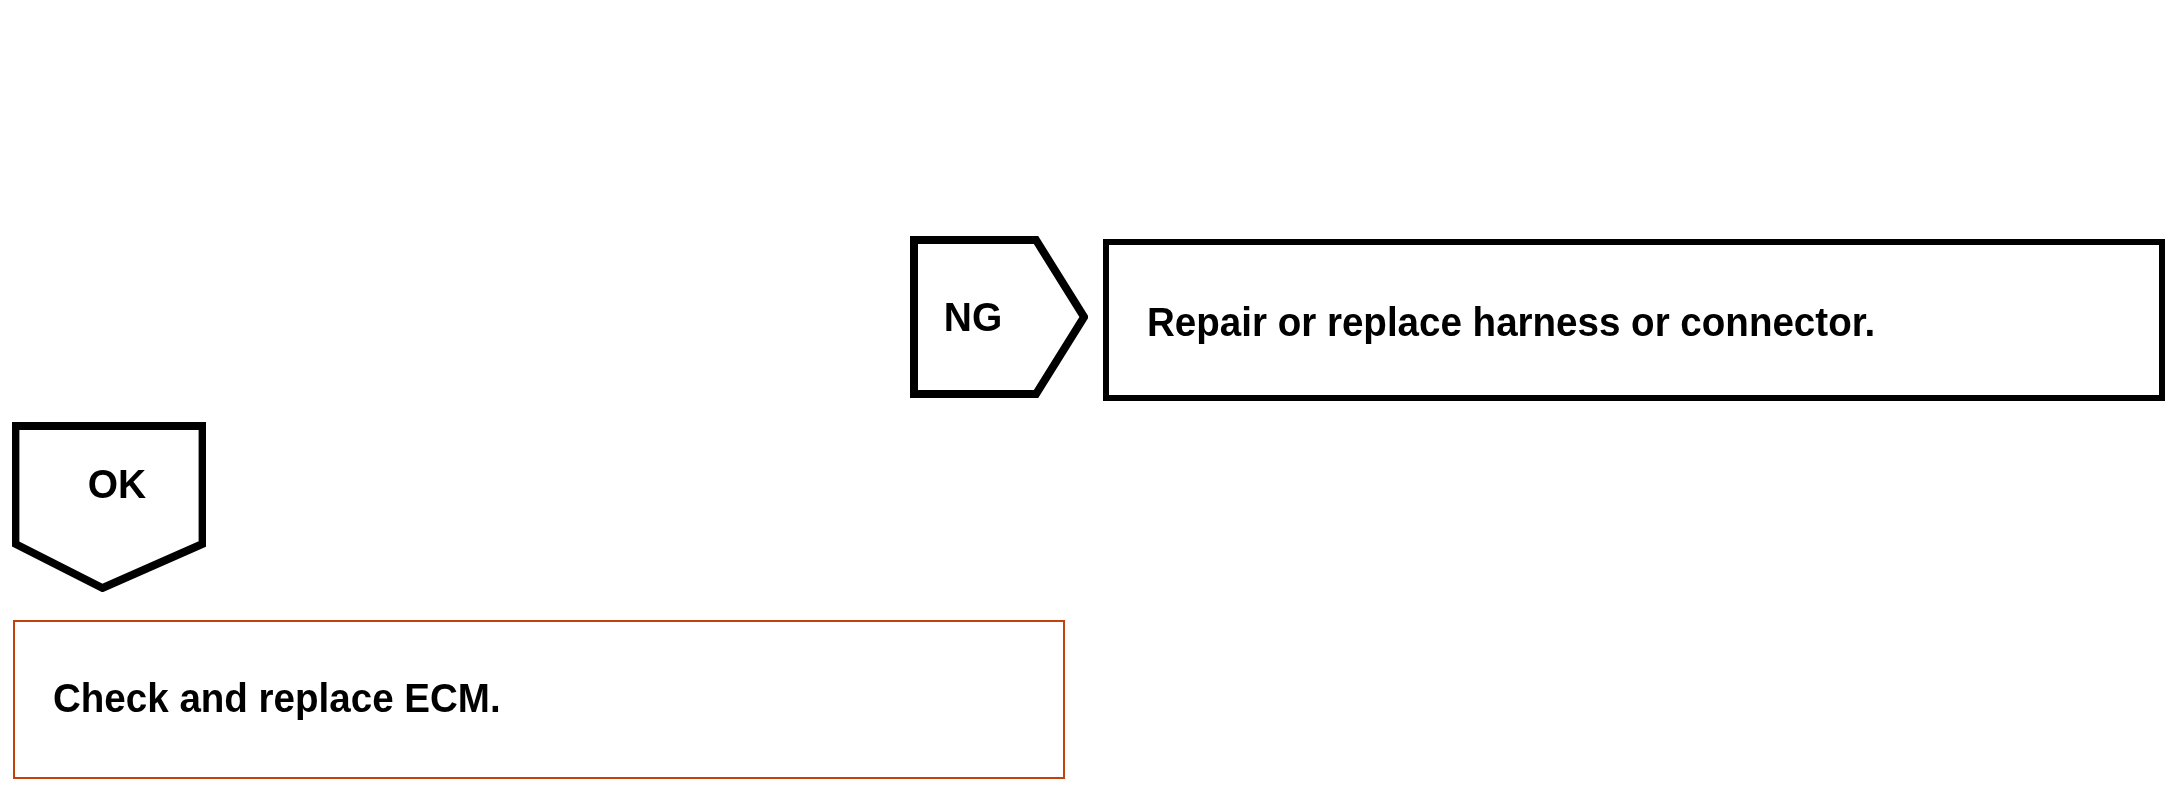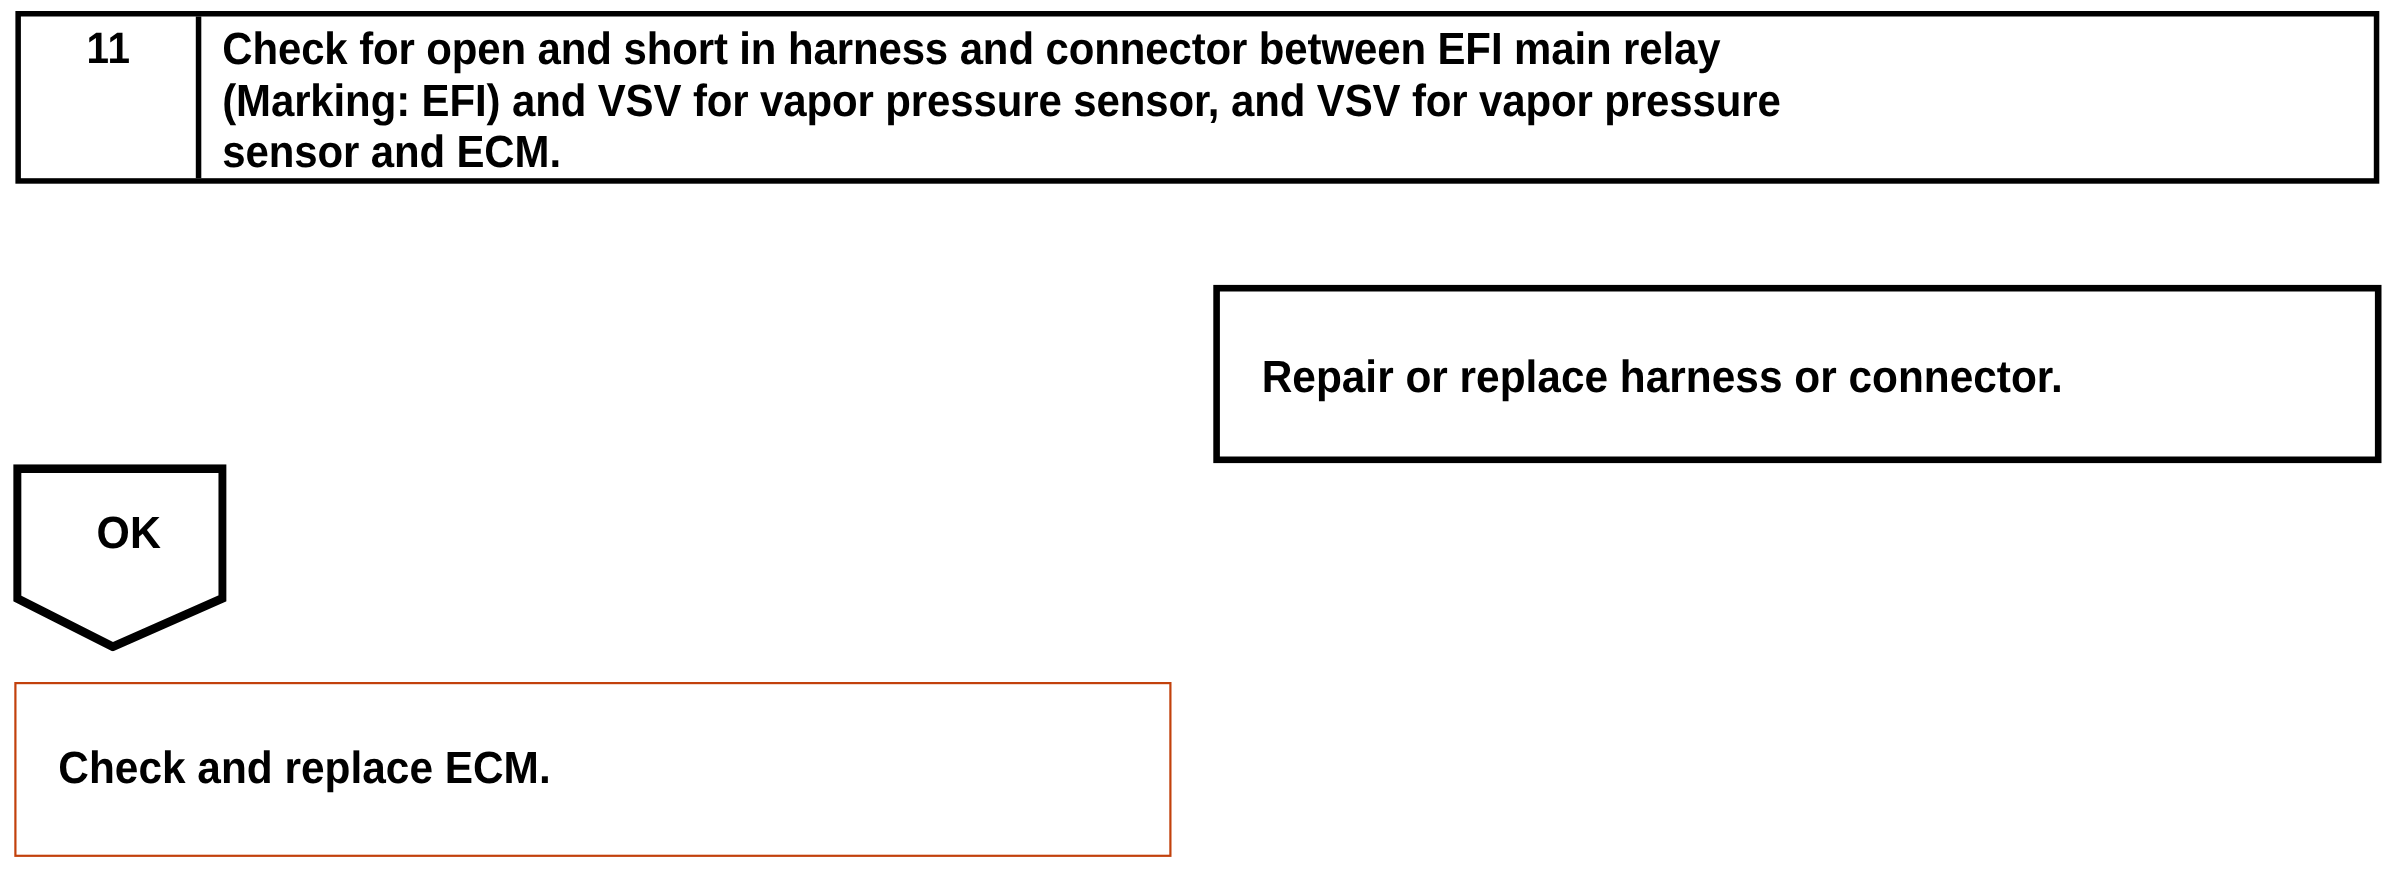--- a/index.html
+++ b/index.html
@@ -98,21 +98,20 @@
   
   .repair-box {
     position: absolute;
     left: 1103px;
     top: 239px;
     width: 1062px;
     height: 162px;
     box-sizing: border-box;
     border: 6px solid #000000;
     background: #ffffff;
-    margin-top: 20px;
   }
   .repair-text {
     position: absolute;
     left: 38px;
     top: 54px;
     font-size: 41px;
     font-weight: bold;
     white-space: nowrap;
     transform: scaleX(0.94);
     transform-origin: left center;
@@ -166,31 +165,27 @@
     white-space: nowrap;
     transform: scaleX(0.94);
     transform-origin: left center;
   }
 </style>
 </head>
 <body>
 
 <div id="canvas">
 
-  <div class="step-table">
-    <div class="step-number-cell">
-      <span class="step-number-text">11</span>
-    </div>
-    <div class="step-body-cell">
-      <div class="step-body-line">Check for open and short in harness and connector between EFI main relay</div>
-      <div class="step-body-line">(Marking: EFI) and VSV for vapor pressure sensor, and VSV for vapor pressure</div>
-      <div class="step-body-line">sensor and ECM.</div>
-    </div>
-  </div>
-
+
+  <div class="ng-flag">
+    <svg viewBox="0 0 178 162" preserveAspectRatio="none">
+      <polygon points="4,4 126,4 174,81 126,158 4,158" fill="#ffffff" stroke="#000000" stroke-width="8" stroke-linejoin="miter"></polygon>
+    </svg>
+    <div class="ng-label">NG</div>
+  </div>
 
   <div class="repair-box">
     <span class="repair-text">Repair or replace harness or connector.</span>
   </div>
 
   <div class="ok-flag">
     <svg viewBox="0 0 210 170" preserveAspectRatio="none">
       <polygon points="4,4 206,4 206,122 98,166 4,122" fill="#ffffff" stroke="#000000" stroke-width="8" stroke-linejoin="miter"></polygon>
     </svg>
     <div class="ok-label">OK</div>

